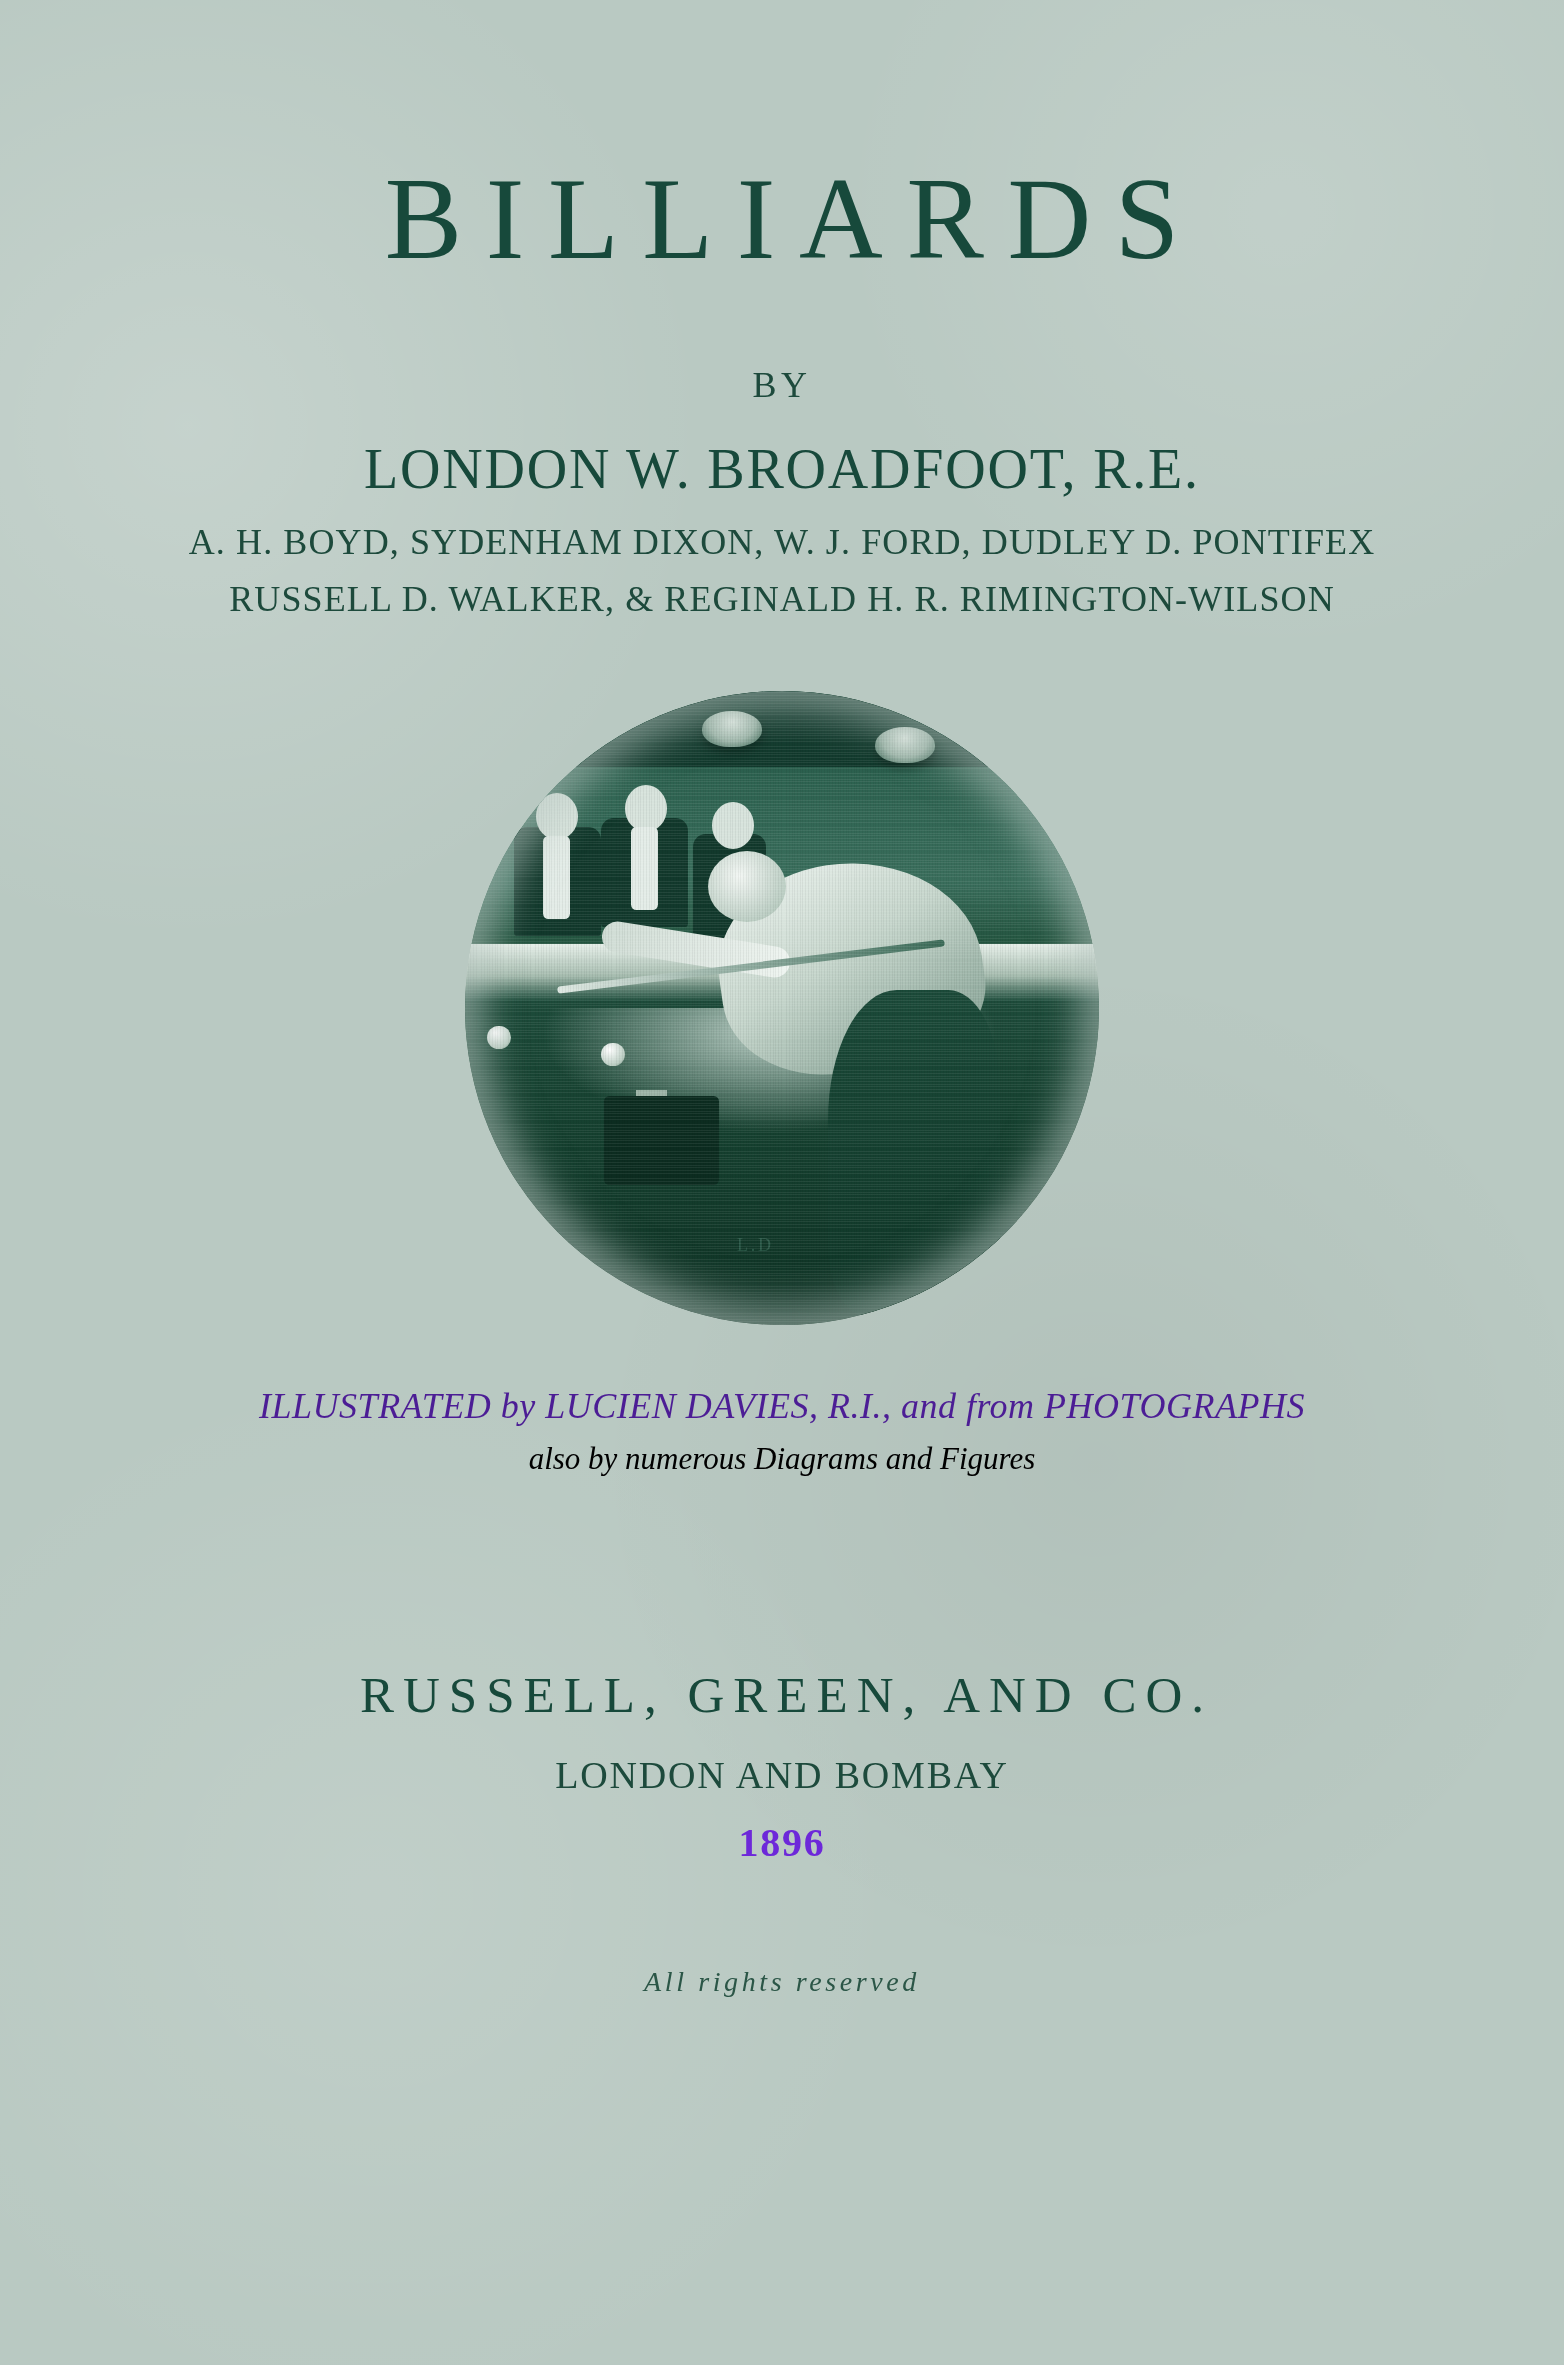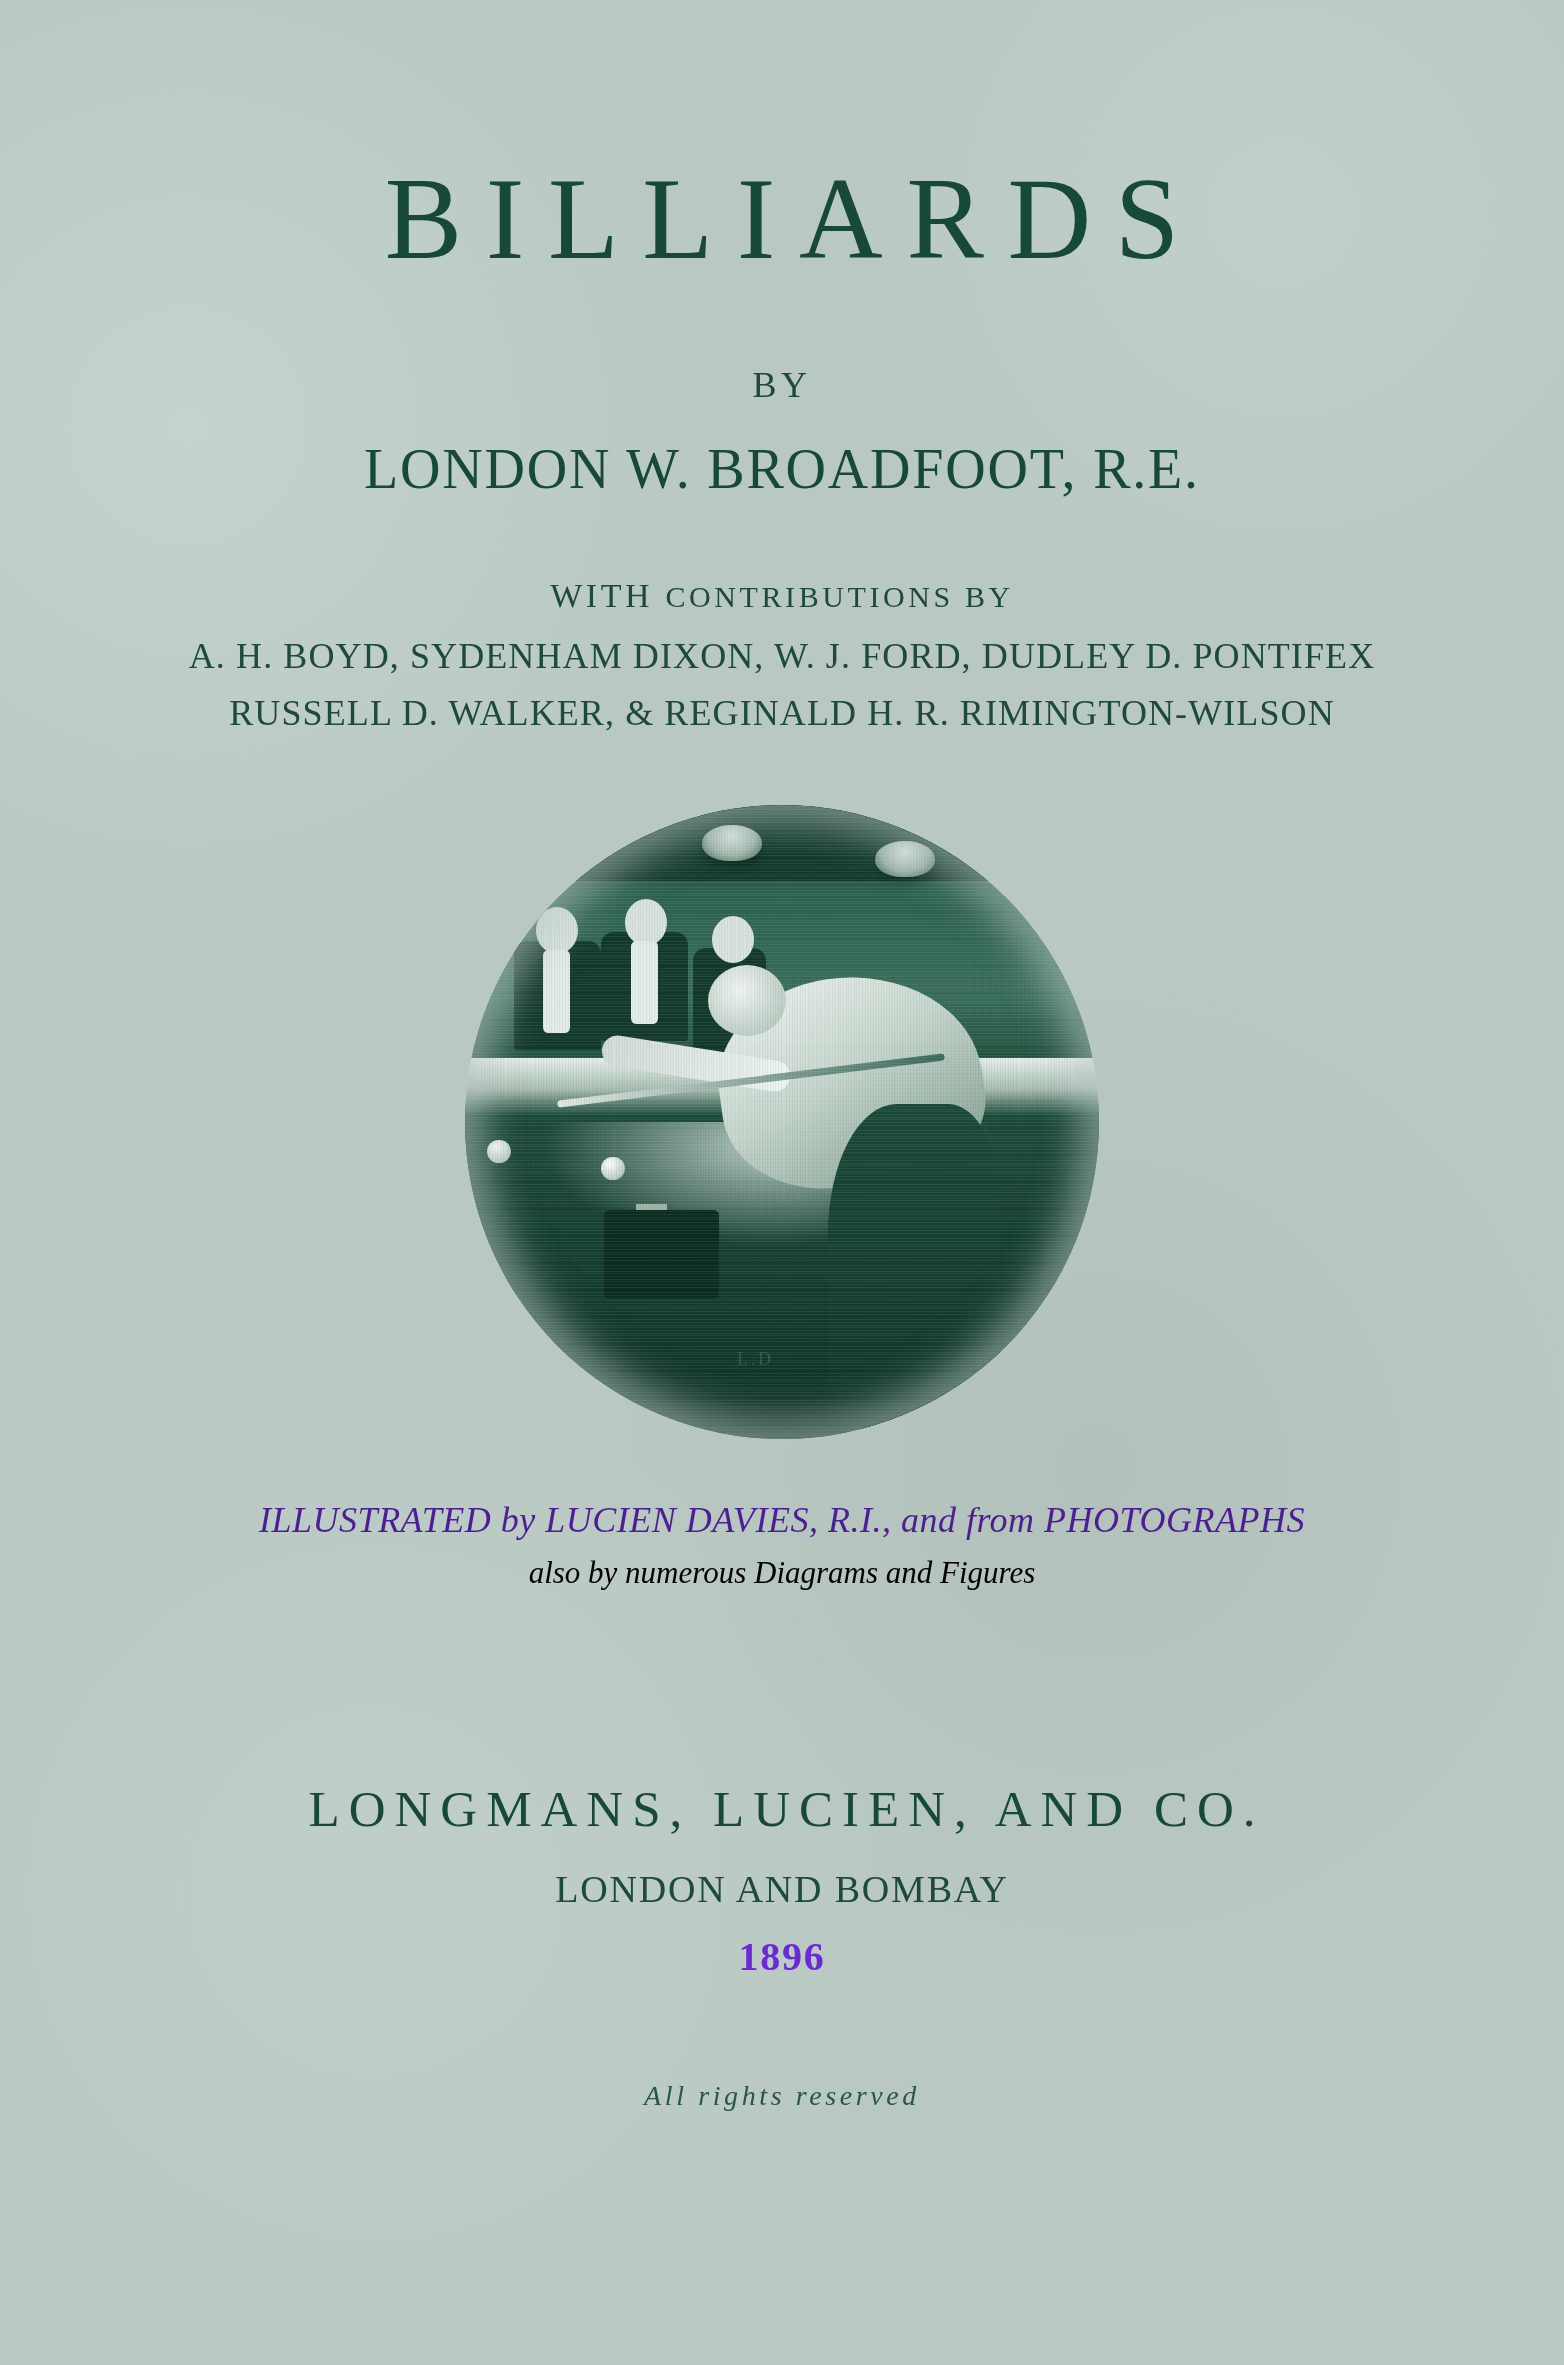--- a/index.html
+++ b/index.html
@@ -304,24 +304,20 @@
 <div class="paper-texture"></div>
 
 <div class="page">
 
   <h1 class="title">BILLIARDS</h1>
 
   <div class="by-line">BY</div>
 
   <div class="author">LONDON W. BROADFOOT, R.E.</div>
 
-  <div class="contrib-head">
-    <span>WITH</span>
-    <span class="small">CONTRIBUTIONS BY</span>
-  </div>
 
   <div class="contrib-line">A. H. BOYD, SYDENHAM DIXON, W. J. FORD, DUDLEY D. PONTIFEX</div>
   <div class="contrib-line second">RUSSELL D. WALKER, &amp; REGINALD H. R. RIMINGTON-WILSON</div>
 
   <div class="vignette-wrap">
     <div class="vignette">
       <div class="v-layer v-wall"></div>
       <div class="v-wall-dark"></div>
 
       <div class="v-lamp l1"></div>
@@ -357,20 +353,20 @@
       <div class="v-signature">L.D</div>
 
       <div class="v-grain"></div>
       <div class="v-fade"></div>
     </div>
   </div>
 
   <div class="illus-line1">ILLUSTRATED by LUCIEN DAVIES, R.I., and from PHOTOGRAPHS</div>
   <div class="illus-line2">also by numerous Diagrams and Figures</div>
 
-  <div class="publisher">LONGMANS, LUCIEN, AND CO.</div>
+  <div class="publisher">RUSSELL, GREEN, AND CO.</div>
   <div class="city">LONDON AND BOMBAY</div>
   <div class="year">1896</div>
 
   <div class="rights">All rights reserved</div>
 
 </div>
 
 
 </body></html>

